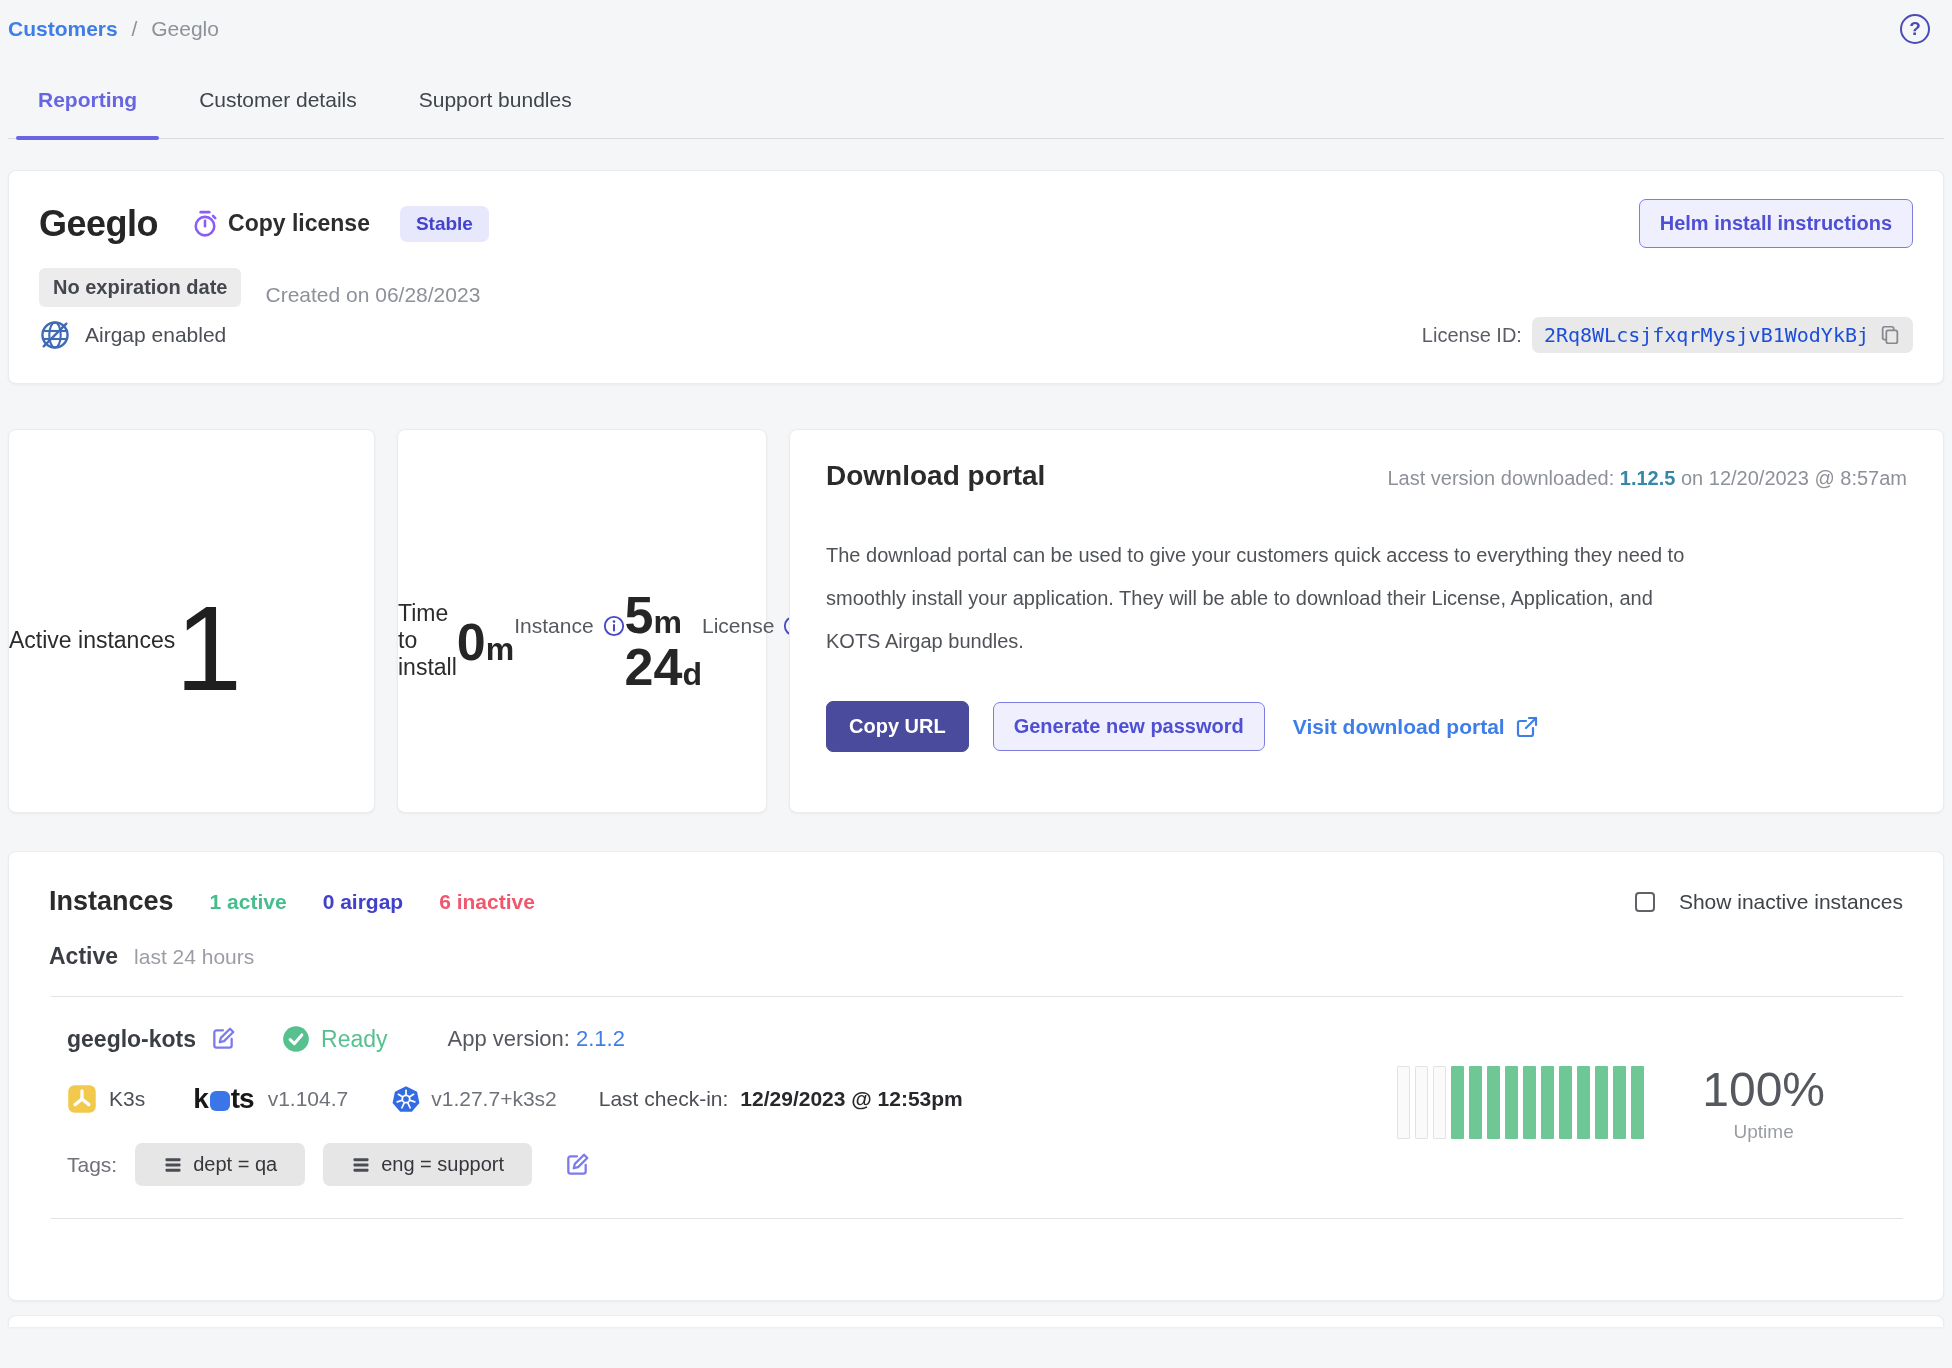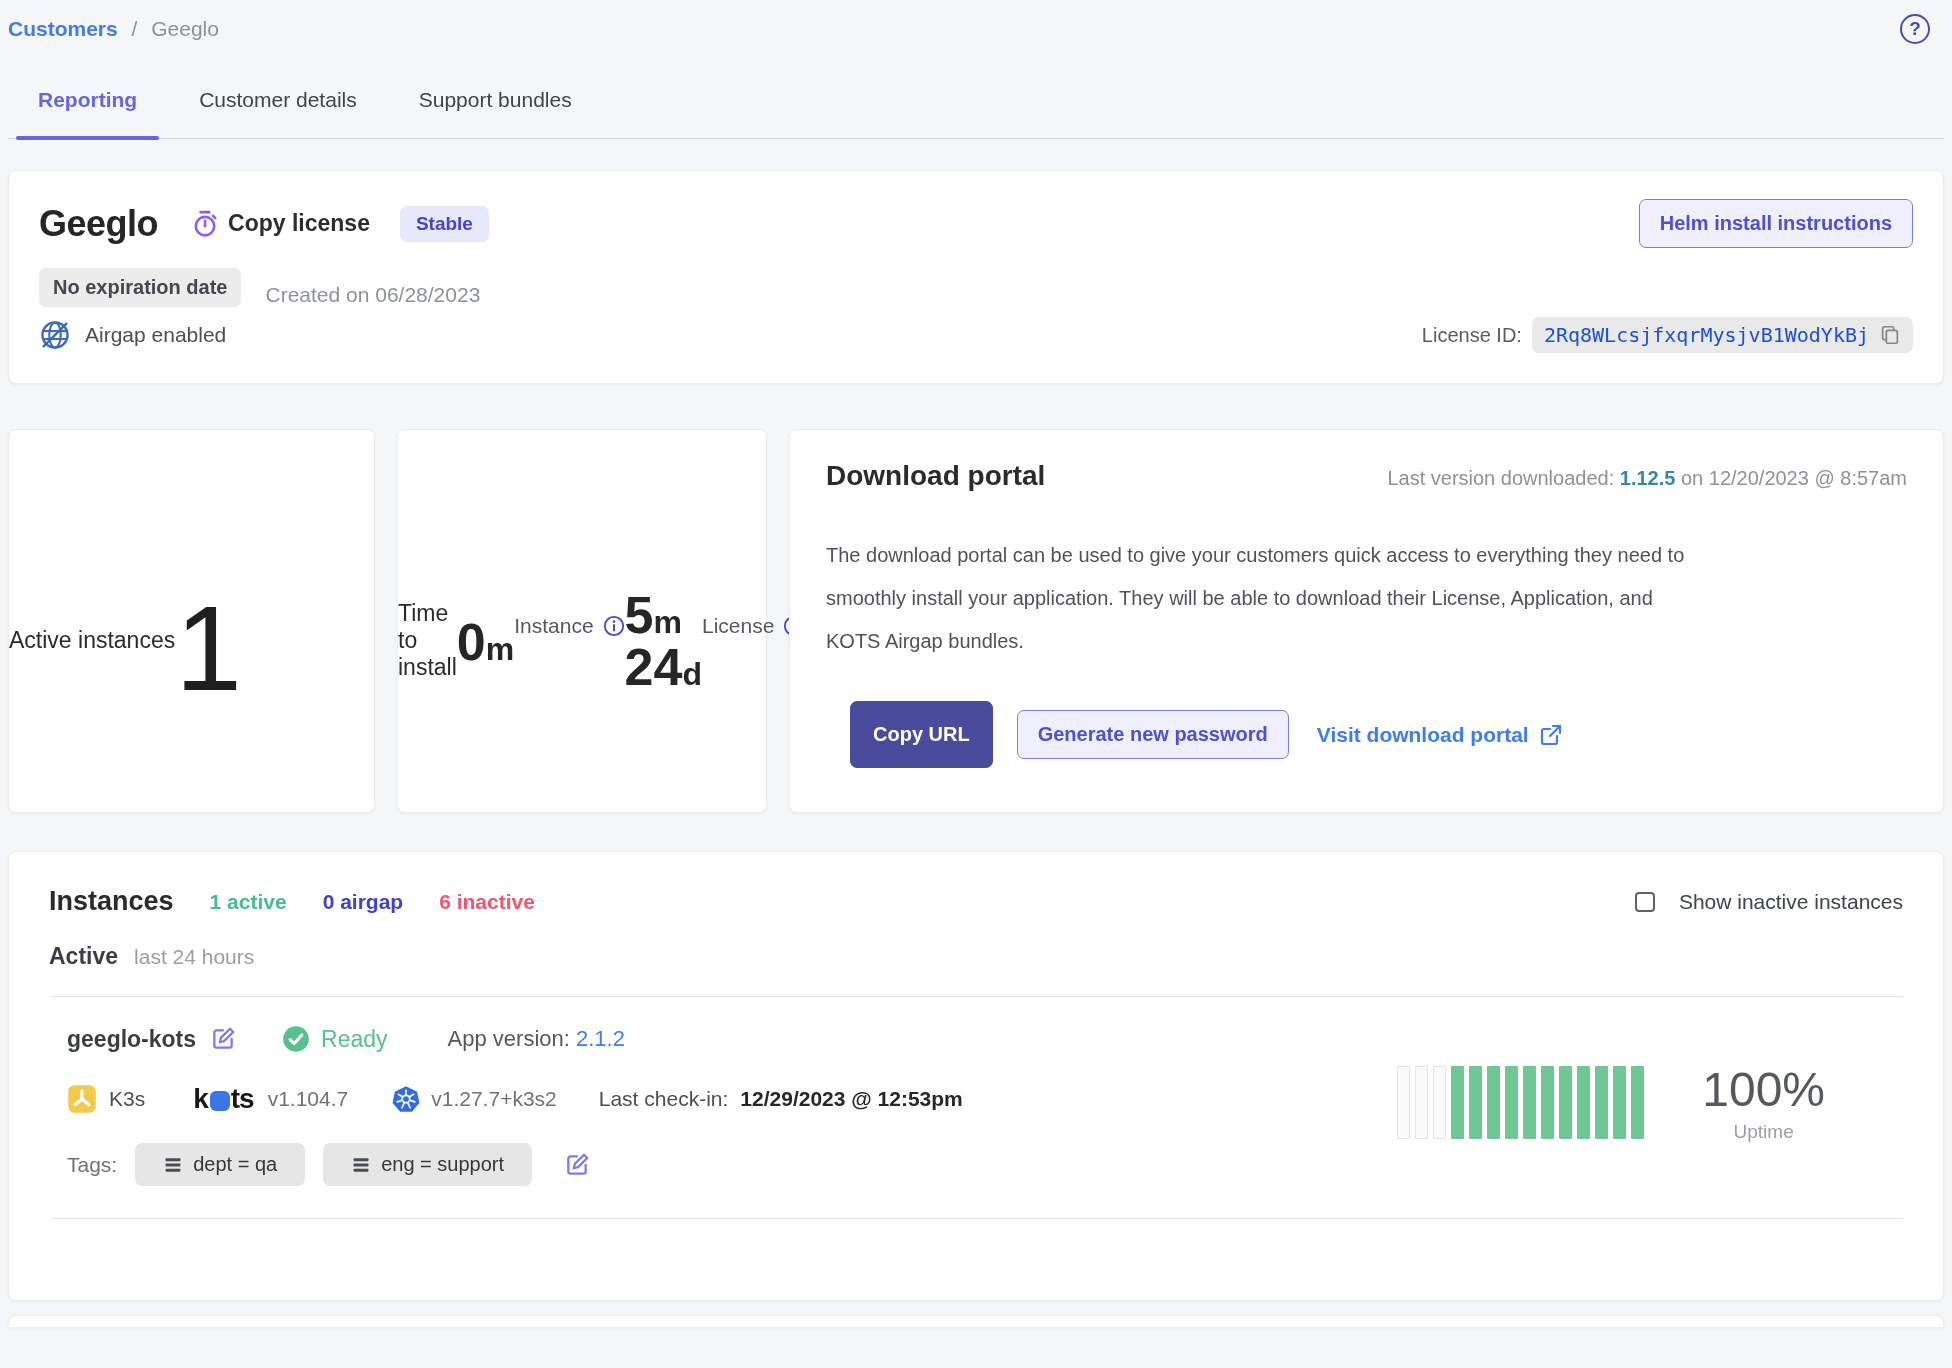--- a/index.html
+++ b/index.html
@@ -86,21 +86,21 @@
   .tti-value.second { margin-top:40px; }
 
   
   .card-portal { flex:1; padding:30px 36px; display:flex; flex-direction:column; align-items:flex-start; }
   .portal-head { width:100%; display:flex; justify-content:space-between; align-items:baseline; }
   .portal-title { font-size:28px; font-weight:800; color:#2b2b2b; }
   .portal-lastver { font-size:20px; color:#8d9198; }
   .portal-lastver .ver { color:#3588a8; font-weight:600; cursor:pointer; }
   .portal-desc { margin-top:42px; font-size:20px; color:#4f5358; line-height:43px; max-width:880px; }
   .portal-actions { display:flex; align-items:center; gap:24px; margin-top:38px; }
-  .btn-dark { background:#4b4b9d; color:#fff; border:1px solid #4b4b9d; padding:21px 22px; font-weight:600;margin-left:24px; }
+  .btn-dark { background:#4b4b9d; color:#fff; border:1px solid #4b4b9d; padding:13px 22px; font-weight:600; }
   .portal-link { display:flex; align-items:center; gap:10px; color:#3f7ee8; font-size:21px; font-weight:600; cursor:pointer; margin-left:4px; }
 
   
   .instances-card { margin-top:38px; padding:34px 40px 0 40px; height:450px; position:relative; }
   .inst-head { display:flex; align-items:center; }
   .inst-title { font-size:27px; font-weight:800; color:#2b2b2b; }
   .inst-count { font-size:21px; font-weight:600; margin-left:36px; cursor:pointer; }
   .count-active { color:#45bd8c; }
   .count-airgap { color:#4141cc; }
   .count-inactive { color:#f2566c; }

